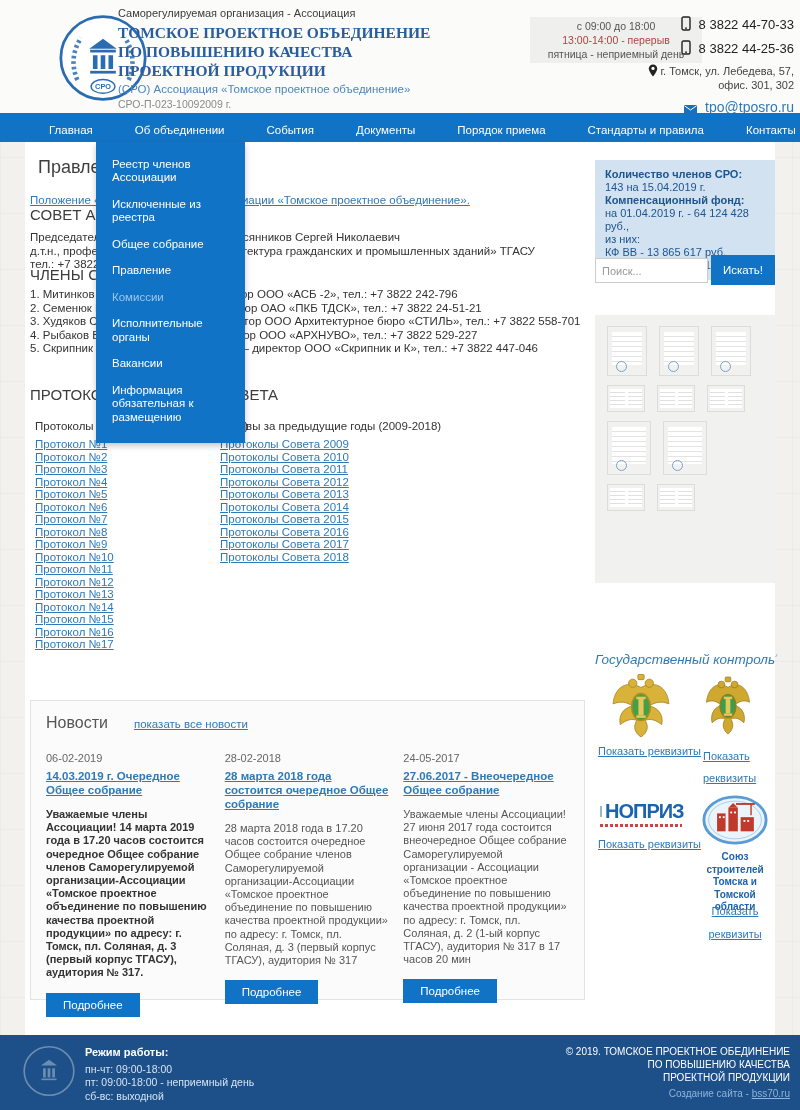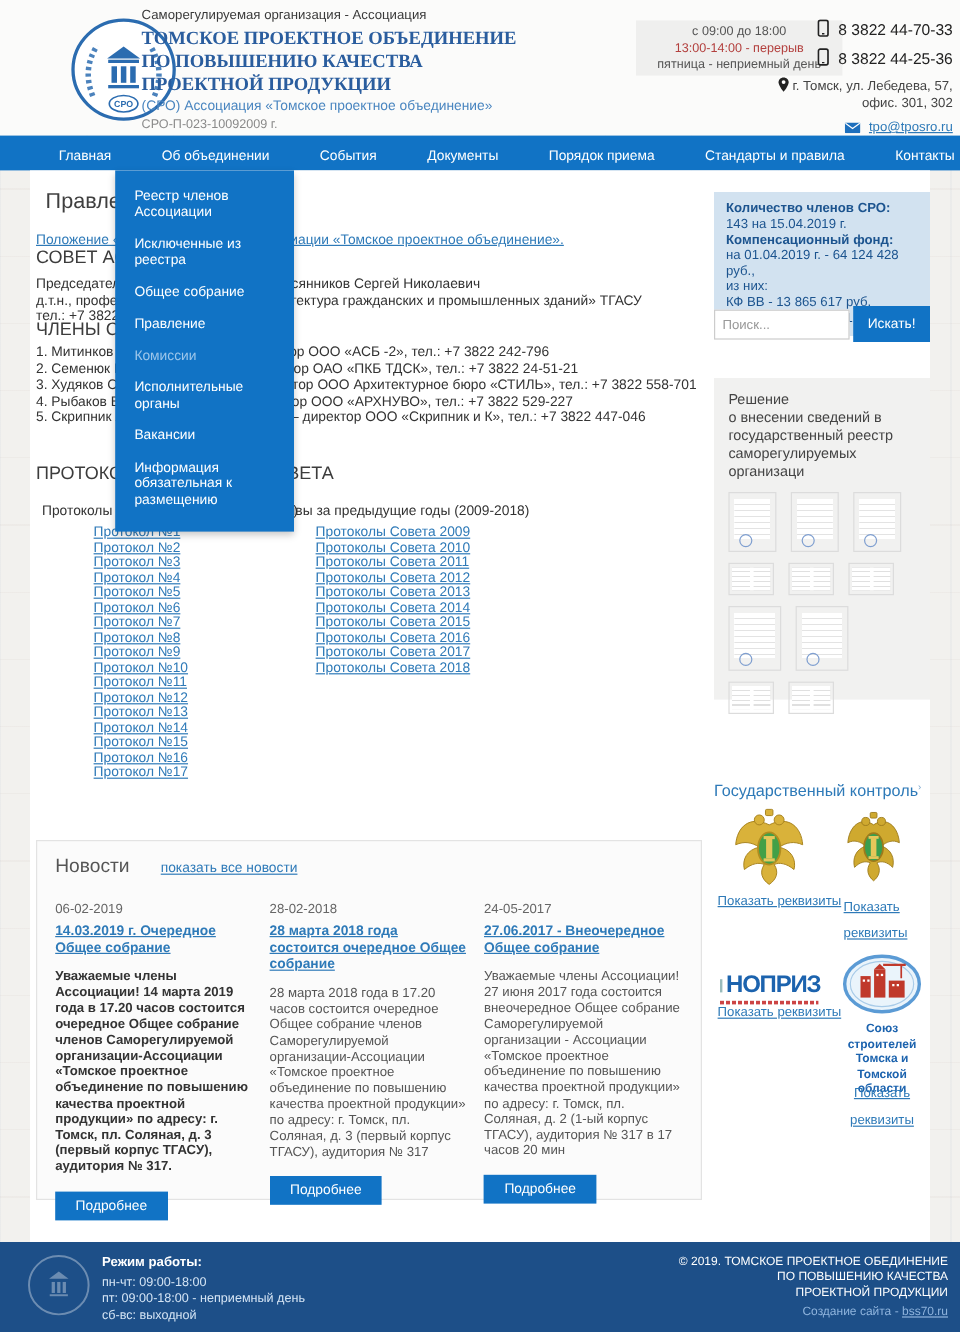--- a/index.html
+++ b/index.html
@@ -26,21 +26,21 @@
   .subtitle { position:absolute; left:118px; top:83px; font-size:11.5px; color:#4a86c0; }
   .regnum { position:absolute; left:118px; top:98px; font-size:10.5px; color:#8a8a8a; }
   .hours-box { position:absolute; left:530px; top:17px; width:172px; height:46px;
                background:#efefee; text-align:center; font-size:10.5px; line-height:14px; padding-top:2px; color:#555; }
   .hours-box .red { color:#b3403e; }
   .contacts { position:absolute; right:6px; top:16px; text-align:right; }
   .phone-row { font-size:13px; color:#222; margin-bottom:8px; white-space:nowrap; }
   .phone-row svg { vertical-align:-2px; margin-right:4px; }
   .addr-row { font-size:11px; color:#444; line-height:14px; margin-top:2px; }
   .addr-row svg { vertical-align:-2px; margin-right:2px; }
-  .email-row { font-size:11px; margin-top:7px; }
+  .email-row { font-size:14px; margin-top:7px; }
   .email-row a { color:#2e7ab8; }
   .email-row svg { vertical-align:-2px; margin-right:4px; }
   
   .navbar { position:absolute; left:0; top:113px; width:800px; height:29px; background:#1173c5;
             display:flex; padding-left:28px; }
   .nav-item { color:#fff; font-size:11.5px; line-height:29px; padding:3px 21px; cursor:pointer; white-space:nowrap; }
   
   .dropdown { position:absolute; left:96px; top:142px; width:149px; background:#1173c5;
               padding:9px 0 12px; z-index:9; box-shadow:0 3px 6px rgba(0,0,0,.22); }
   .dd-item { color:#fff; font-size:11.5px; line-height:13.5px; padding:6.5px 16px; cursor:pointer; }
@@ -54,21 +54,21 @@
   .chairman { position:absolute; left:30px; top:231px; font-size:11.5px; line-height:13.5px; color:#333; white-space:nowrap; }
   .members-h { left:30px; top:266px; }
   .members { position:absolute; left:30px; top:288px; font-size:11.5px; line-height:13.6px; color:#333; white-space:nowrap; }
   .proto-h { left:30px; top:386px; }
   .proto-headers { position:absolute; top:420px; left:0; width:600px; font-size:11.5px; color:#333; }
   .proto-headers span:first-child { position:absolute; left:35px; }
   .proto-headers span:last-child { position:absolute; left:220px; }
   .proto-col { position:absolute; top:438px; font-size:11.5px; line-height:12.5px; }
   .proto-col-1 { left:35px; }
   .proto-col-2 { left:220px; }
-  .proto-col a { display:block; color:#2e7ab8; text-decoration:underline; cursor:pointer;margin-left:43px; }
+  .proto-col a { display:block; color:#2e7ab8; text-decoration:underline; cursor:pointer; }
   
   .side-stats { position:absolute; left:595px; top:160px; width:180px; background:#d2e2f0;
                 padding:8px 10px; font-size:11px; line-height:13px; color:#1c548f; }
   .side-stats .b { font-weight:bold; }
   .search-row { position:absolute; left:595px; top:255px; width:180px; }
   .search-input { position:absolute; left:0; top:3px; width:113px; height:25px; border:1px solid #ccc;
                   padding:0 6px; font-size:11px; color:#555; background:#fff; }
   .search-input::placeholder { color:#999; }
   .search-btn { position:absolute; right:0; top:0; width:64px; height:30px; background:#1173c5; color:#fff;
                 border:none; font-size:11.5px; cursor:pointer; }
@@ -80,28 +80,28 @@
            background-clip:content-box; padding:5px 4px 10px; }
   .thumb.tall { width:40px; height:50px; }
   .thumb.tall.big { width:44px; height:54px; }
   .thumb.tall::after { content:""; position:absolute; left:8px; bottom:3px; width:9px; height:9px;
                        border-radius:50%; border:1.5px solid #7f9fd0; }
   .thumb.wide { width:38px; height:27px; padding:3px 2px; display:flex; gap:3px;
                 background-image:none; }
   .thumb.wide i { flex:1; background-image:repeating-linear-gradient(180deg, transparent 0 3px, #e0e0e0 3px 4px); }
   .login-btn { position:absolute; left:595px; top:612px; width:180px; height:26px; background:#1173c5;
                color:#fff; border:none; font-size:11.5px; cursor:pointer; }
-  .gov-h { position:absolute; left:595px; top:651px; font-size:13.5px; color:#2e7ab8; cursor:pointer; }
+  .gov-h { position:absolute; left:595px; top:651px; font-size:13.5px; color:#2e7ab8; cursor:pointer;font-style:italic; }
   .gov-h sup { font-size:8px; color:#7fa9cf; }
   .eagle1 { position:absolute; left:610px; top:672px; }
   .eagle2 { position:absolute; left:700px; top:670px; }
   .gov-link { position:absolute; font-size:11px; color:#2e7ab8; text-decoration:underline; cursor:pointer; }
   .gov-link-1 { left:598px; top:745px; white-space:nowrap; }
   .gov-link-2 { left:703px; top:745px; width:62px; line-height:22px; }
-  .nopriz { position:absolute; left:600px; top:800px; width:82px; cursor:pointer;margin-top:10px; }
+  .nopriz { position:absolute; left:600px; top:800px; width:82px; cursor:pointer; }
   .nopriz-top { display:flex; align-items:center; gap:3px; }
   .nopriz-flag { width:15px; height:11px; display:inline-block;
                  background:linear-gradient(180deg,#ffffff 0 34%,#2a5fa8 34% 67%,#cc3333 67%); border:1px solid #9bb; }
   .nopriz-t { font-size:20px; font-weight:bold; color:#1c63ae; letter-spacing:-1px; }
   .nopriz-bar { margin-top:1px; height:3px; width:82px;
                 background:repeating-linear-gradient(90deg,#cc4444 0 3px, transparent 3px 5px); }
   .nopriz-link { position:absolute; left:598px; top:838px; white-space:nowrap; }
   .souz { position:absolute; left:695px; top:795px; width:80px; text-align:center; }
   .souz-caption { margin-top:4px; font-size:10px; font-weight:bold; color:#1c63ae; line-height:12.5px; cursor:pointer; }
   .souz-link { position:absolute; left:703px; top:900px; width:64px; line-height:23px; text-align:center; }
@@ -286,26 +286,20 @@
     <div>КФ ВВ - 13 865 617 руб.</div>
     <div>КФ ОДО - 51 258 811 руб.</div>
   </div>
 
   <div class="search-row">
     <input class="search-input" type="text" placeholder="Поиск..." style="">
     <button class="search-btn">Искать!</button>
   </div>
 
   <div class="decision-box">
-    <div class="decision-title">
-      <div>Решение</div>
-      <div>о внесении сведений в</div>
-      <div>государственный реестр</div>
-      <div>саморегулируемых организаци</div>
-    </div>
     <div class="thumb-row">
       <div class="thumb tall"></div>
       <div class="thumb tall"></div>
       <div class="thumb tall"></div>
     </div>
     <div class="thumb-row">
       <div class="thumb wide">
           <i></i>
           <i></i>
         </div>

